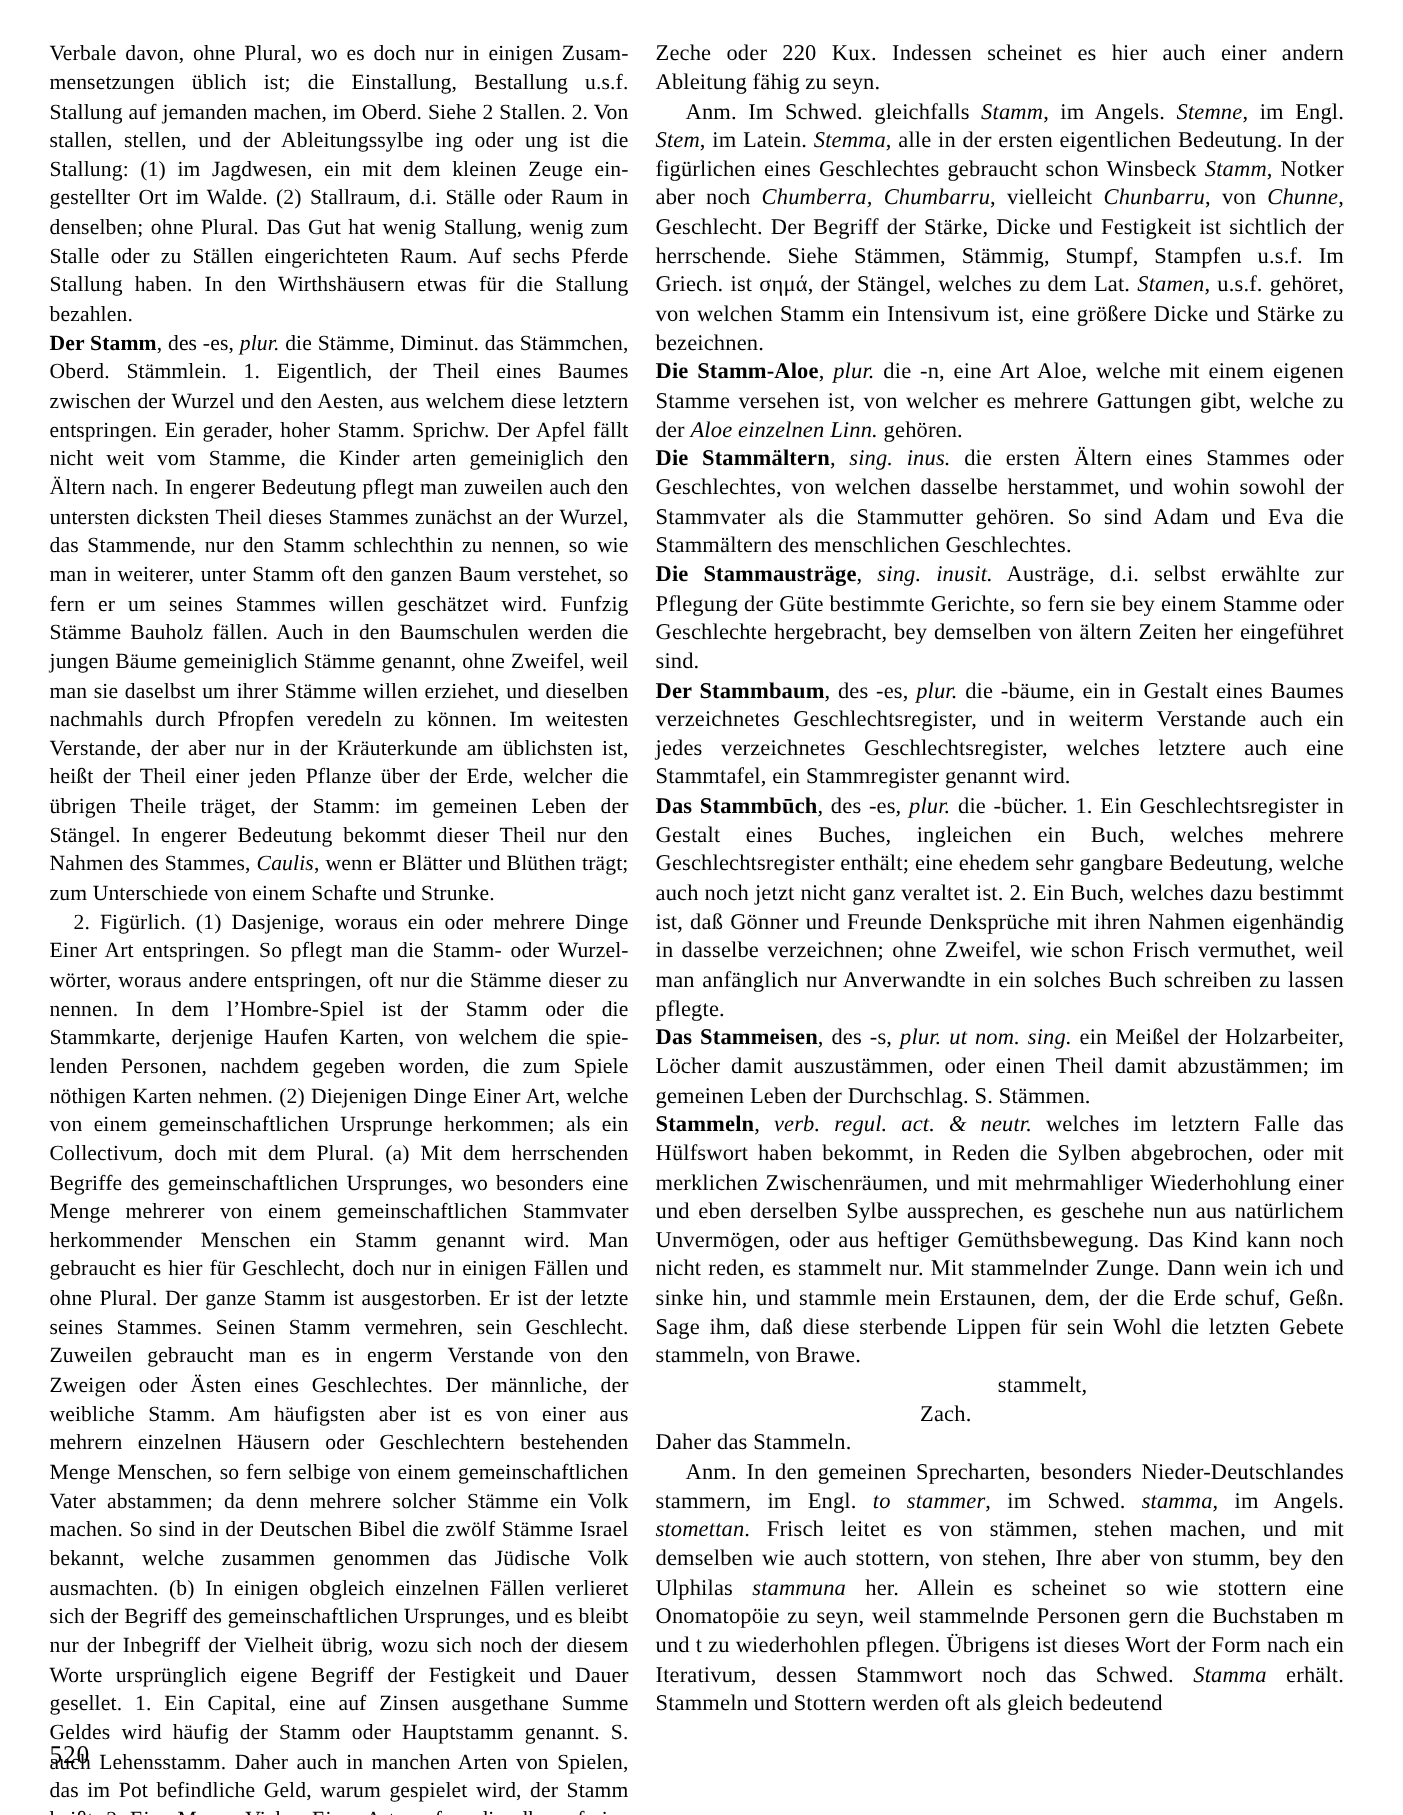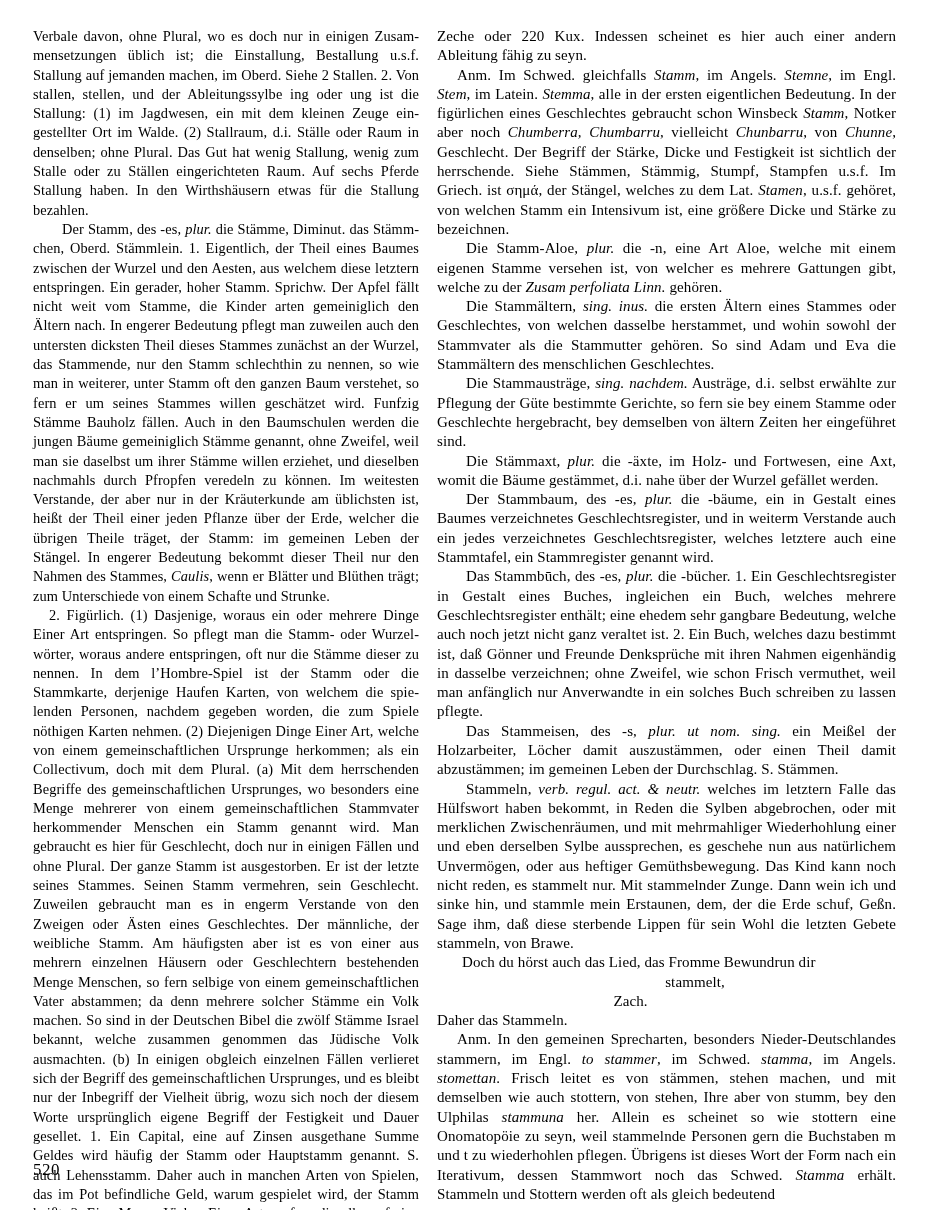--- a/index.html
+++ b/index.html
@@ -20,21 +20,21 @@
     top: 27px;
     text-align: justify;
     line-height: 19.3px;
     letter-spacing: 0.1px;
     hyphens: manual;
     -webkit-hyphens: manual;
   }
   .col-left  { left: 33px;  width: 386px; font-size: 14.4px; }
   .col-right { left: 437px; width: 459px; font-size: 15.0px; }
   .para { margin: 0; padding: 0; }
-  .para b { font-weight: normal; margin-left: 29px; }
+  .para b { font-weight: bold; }
   .para i { font-style: italic; }
   .type-numbered { text-indent: 16px; }
   .type-anm      { text-indent: 20px; }
   .type-verse1   { text-indent: 25px; text-align: left; }
   .type-verse2   { text-indent: 57px; text-align: center; }
   .type-attribution { text-align: center; padding-right: 72px; }
   .page-number {
     position: absolute;
     left: 33px; top: 1160px;
     font-size: 17px;
@@ -46,28 +46,26 @@
 
 <div class="page">
   <div class="col col-left">
       <p class="para type-plain"><span>Verbale davon, ohne Plural, wo es doch nur in einigen Zusam­mensetzungen üblich ist; die Einstallung, Bestallung u.s.f. Stallung auf jemanden machen, im Oberd. Siehe 2 Stallen. 2. Von stallen, stellen, und der Ableitungssylbe ing oder ung ist die Stallung: (1) im Jagdwesen, ein mit dem kleinen Zeuge ein­gestellter Ort im Walde. (2) Stallraum, d.i. Ställe oder Raum in denselben; ohne Plural. Das Gut hat wenig Stallung, wenig zum Stalle oder zu Ställen ein­gerichteten Raum. Auf sechs Pferde Stallung haben. In den Wirthshäusern etwas für die Stallung bezahlen.</span></p>
       <p class="para type-entry"><b>Der Stamm</b><span>, des -es, </span><i>plur.</i><span> die Stämme, Diminut. das Stämm­chen, Oberd. Stämmlein. 1. Eigentlich, der Theil eines Baumes zwischen der Wurzel und den Aesten, aus welchem diese letz­tern entspringen. Ein gerader, hoher Stamm. Sprichw. Der Apfel fällt nicht weit vom Stamme, die Kinder arten gemeinig­lich den Ältern nach. In engerer Bedeutung pflegt man zuweilen auch den untersten dicksten Theil dieses Stammes zunächst an der Wurzel, das Stammende, nur den Stamm schlechthin zu nennen, so wie man in weiterer, unter Stamm oft den ganzen Baum verstehet, so fern er um seines Stammes willen geschätzet wird. Funfzig Stämme Bauholz fällen. Auch in den Baumschu­len werden die jungen Bäume gemeinig­lich Stämme genannt, ohne Zweifel, weil man sie daselbst um ihrer Stämme willen erziehet, und dieselben nachmahls durch Pfropfen veredeln zu können. Im weitesten Verstande, der aber nur in der Kräuter­kunde am üblichsten ist, heißt der Theil einer jeden Pflanze über der Erde, welcher die übrigen Theile träget, der Stamm: im gemeinen Leben der Stängel. In engerer Bedeutung bekommt dieser Theil nur den Nahmen des Stammes, </span><i>Caulis</i><span>, wenn er Blätter und Blüthen trägt; zum Unterschiede von einem Schafte und Strunke.</span></p>
       <p class="para type-numbered"><span>2. Figürlich. (1) Dasjenige, woraus ein oder mehrere Dinge Einer Art entspringen. So pflegt man die Stamm- oder Wurzel­wörter, woraus andere entspringen, oft nur die Stämme dieser zu nennen. In dem l’Hombre-Spiel ist der Stamm oder die Stammkarte, derjenige Haufen Karten, von welchem die spie­lenden Personen, nachdem gegeben worden, die zum Spiele nöthigen Karten nehmen. (2) Diejenigen Dinge Einer Art, welche von einem gemein­schaftlichen Ursprunge herkommen; als ein Collectivum, doch mit dem Plural. (a) Mit dem herr­schenden Begriffe des gemein­schaftlichen Ursprunges, wo be­sonders eine Menge mehrerer von einem gemein­schaftlichen Stammvater herkommender Menschen ein Stamm genannt wird. Man gebraucht es hier für Geschlecht, doch nur in einigen Fällen und ohne Plural. Der ganze Stamm ist ausgestorben. Er ist der letzte seines Stammes. Seinen Stamm vermehren, sein Geschlecht. Zuweilen gebraucht man es in engerm Verstande von den Zweigen oder Ästen eines Geschlechtes. Der männli­che, der weibliche Stamm. Am häufigsten aber ist es von einer aus mehrern einzelnen Häusern oder Geschlechtern bestehenden Menge Menschen, so fern selbige von einem gemein­schaftlichen Vater abstammen; da denn mehrere solcher Stämme ein Volk machen. So sind in der Deutschen Bibel die zwölf Stämme Is­rael bekannt, welche zusammen genommen das Jüdische Volk ausmachten. (b) In einigen obgleich einzelnen Fällen verlieret sich der Begriff des gemein­schaftlichen Ursprunges, und es bleibt nur der Inbegriff der Vielheit übrig, wozu sich noch der diesem Worte ursprünglich eigene Begriff der Festigkeit und Dauer gesellet. 1. Ein Capital, eine auf Zinsen ausgethane Summe Geldes wird häufig der Stamm oder Hauptstamm ge­nannt. S. auch Lehensstamm. Daher auch in manchen Arten von Spielen, das im Pot befindliche Geld, warum gespielet wird, der Stamm heißt. 2. Eine Menge Viehes Einer Art, so fern dieselbe auf eine dauerhafte Art der Zahl und Güte nach erhalten wird, heißt oft ein Stamm. Das Gut hat einen tüchtigen Stamm von kluft- und weichhärigen Schafen. 3. Im Bergbaue ist der Stamm eine Zahl von vier Kuxen; 32 Stamm (nicht Stämme, nach dem Muster so vieler anderer Wörter, welche eine Zahl, ein Maß, Gewicht u.s.f. bedeuten,) machen eine</span></p>
     </div>
   <div class="col col-right">
       <p class="para type-plain"><span>Zeche oder 220 Kux. Indessen scheinet es hier auch einer an­dern Ableitung fähig zu seyn.</span></p>
       <p class="para type-anm"><span>Anm. Im Schwed. gleichfalls </span><i>Stamm</i><span>, im Angels. </span><i>Stemne</i><span>, im Engl. </span><i>Stem</i><span>, im Latein. </span><i>Stemma</i><span>, alle in der ersten eigentli­chen Bedeutung. In der figürlichen eines Geschlechtes gebraucht schon Winsbeck </span><i>Stamm</i><span>, Notker aber noch </span><i>Chumberra, Chum­barru</i><span>, vielleicht </span><i>Chunbarru</i><span>, von </span><i>Chunne</i><span>, Geschlecht. Der Begriff der Stärke, Dicke und Festigkeit ist sichtlich der herr­schende. Siehe Stämmen, Stämmig, Stumpf, Stampfen u.s.f. Im Griech. ist σημά, der Stängel, welches zu dem Lat. </span><i>Stamen</i><span>, u.s.f. gehöret, von welchen Stamm ein Intensivum ist, eine größere Dicke und Stärke zu bezeichnen.</span></p>
-      <p class="para type-entry"><b>Die Stamm-Aloe</b><span>, </span><i>plur.</i><span> die -n, eine Art Aloe, welche mit einem eigenen Stamme versehen ist, von welcher es mehrere Gattun­gen gibt, welche zu der </span><i>Zusam perfoliata Linn.</i><span> gehören.</span></p>
+      <p class="para type-entry"><b>Die Stamm-Aloe</b><span>, </span><i>plur.</i><span> die -n, eine Art Aloe, welche mit einem eigenen Stamme versehen ist, von welcher es mehrere Gattun­gen gibt, welche zu der </span><i>Aloe einzelnen Linn.</i><span> gehören.</span></p>
       <p class="para type-entry"><b>Die Stammältern</b><span>, </span><i>sing. inus.</i><span> die ersten Ältern eines Stammes oder Geschlechtes, von welchen dasselbe herstammet, und wohin sowohl der Stammvater als die Stammutter gehören. So sind Adam und Eva die Stammältern des menschlichen Ge­schlechtes.</span></p>
-      <p class="para type-entry"><b>Die Stammausträge</b><span>, </span><i>sing. nachdem.</i><span> Austräge, d.i. selbst erwählte zur Pflegung der Güte bestimmte Gerichte, so fern sie bey ei­nem Stamme oder Geschlechte hergebracht, bey demselben von ältern Zeiten her eingeführet sind.</span></p>
-      <p class="para type-entry"><b>Die Stämmaxt</b><span>, </span><i>plur.</i><span> die -äxte, im Holz- und Fortwesen, eine Axt, womit die Bäume gestämmet, d.i. nahe über der Wurzel gefället werden.</span></p>
+      <p class="para type-entry"><b>Die Stammausträge</b><span>, </span><i>sing. inusit.</i><span> Austräge, d.i. selbst erwählte zur Pflegung der Güte bestimmte Gerichte, so fern sie bey ei­nem Stamme oder Geschlechte hergebracht, bey demselben von ältern Zeiten her eingeführet sind.</span></p>
       <p class="para type-entry"><b>Der Stammbaum</b><span>, des -es, </span><i>plur.</i><span> die -bäume, ein in Gestalt eines Baumes verzeichnetes Geschlechtsregister, und in weiterm Verstande auch ein jedes verzeichnetes Geschlechtsregister, welches letztere auch eine Stammtafel, ein Stammregister ge­nannt wird.</span></p>
       <p class="para type-entry"><b>Das Stammbūch</b><span>, des -es, </span><i>plur.</i><span> die -bücher. 1. Ein Geschlechts­register in Gestalt eines Buches, ingleichen ein Buch, welches mehrere Geschlechtsregister enthält; eine ehedem sehr gangbare Bedeutung, welche auch noch jetzt nicht ganz veraltet ist. 2. Ein Buch, welches dazu bestimmt ist, daß Gönner und Freunde Denksprüche mit ihren Nahmen eigenhändig in dasselbe ver­zeichnen; ohne Zweifel, wie schon Frisch vermuthet, weil man anfänglich nur Anverwandte in ein solches Buch schreiben zu lassen pflegte.</span></p>
       <p class="para type-entry"><b>Das Stammeisen</b><span>, des -s, </span><i>plur. ut nom. sing.</i><span> ein Meißel der Holzarbeiter, Löcher damit auszustämmen, oder einen Theil damit abzustämmen; im gemeinen Leben der Durchschlag. S. Stämmen.</span></p>
       <p class="para type-entry"><b>Stammeln</b><span>, </span><i>verb. regul. act. &amp; neutr.</i><span> welches im letztern Falle das Hülfswort haben bekommt, in Reden die Sylben abgebro­chen, oder mit merklichen Zwischenräumen, und mit mehrmah­liger Wiederhohlung einer und eben derselben Sylbe ausspre­chen, es geschehe nun aus natürlichem Unvermögen, oder aus heftiger Gemüthsbewegung. Das Kind kann noch nicht reden, es stammelt nur. Mit stammelnder Zunge. Dann wein ich und sinke hin, und stammle mein Erstaunen, dem, der die Erde schuf, Geßn. Sage ihm, daß diese sterbende Lippen für sein Wohl die letzten Gebete stammeln, von Brawe.</span></p>
-      <p class="para type-verse1"><span>Doch du hörst auch das Lied, das Fromme Bewundrun dir</span></p>
       <p class="para type-verse2"><span>stammelt,</span></p>
       <p class="para type-attribution"><span>Zach.</span></p>
       <p class="para type-plain"><span>Daher das Stammeln.</span></p>
       <p class="para type-anm"><span>Anm. In den gemeinen Sprecharten, besonders Nieder-Deutschlandes stammern, im Engl. </span><i>to stammer</i><span>, im Schwed. </span><i>stamma</i><span>, im Angels. </span><i>stomettan</i><span>. Frisch leitet es von stämmen, stehen machen, und mit demselben wie auch stottern, von ste­hen, Ihre aber von stumm, bey den Ulphilas </span><i>stammuna</i><span> her. Allein es scheinet so wie stottern eine Onomatopöie zu seyn, weil stammelnde Personen gern die Buchstaben m und t zu wiederhohlen pflegen. Übrigens ist dieses Wort der Form nach ein Iterativum, dessen Stammwort noch das Schwed. </span><i>Stamma</i><span> erhält. Stammeln und Stottern werden oft als gleich bedeutend</span></p>
     </div>
   <div class="page-number">520</div>
 </div>
 
 </body></html>

